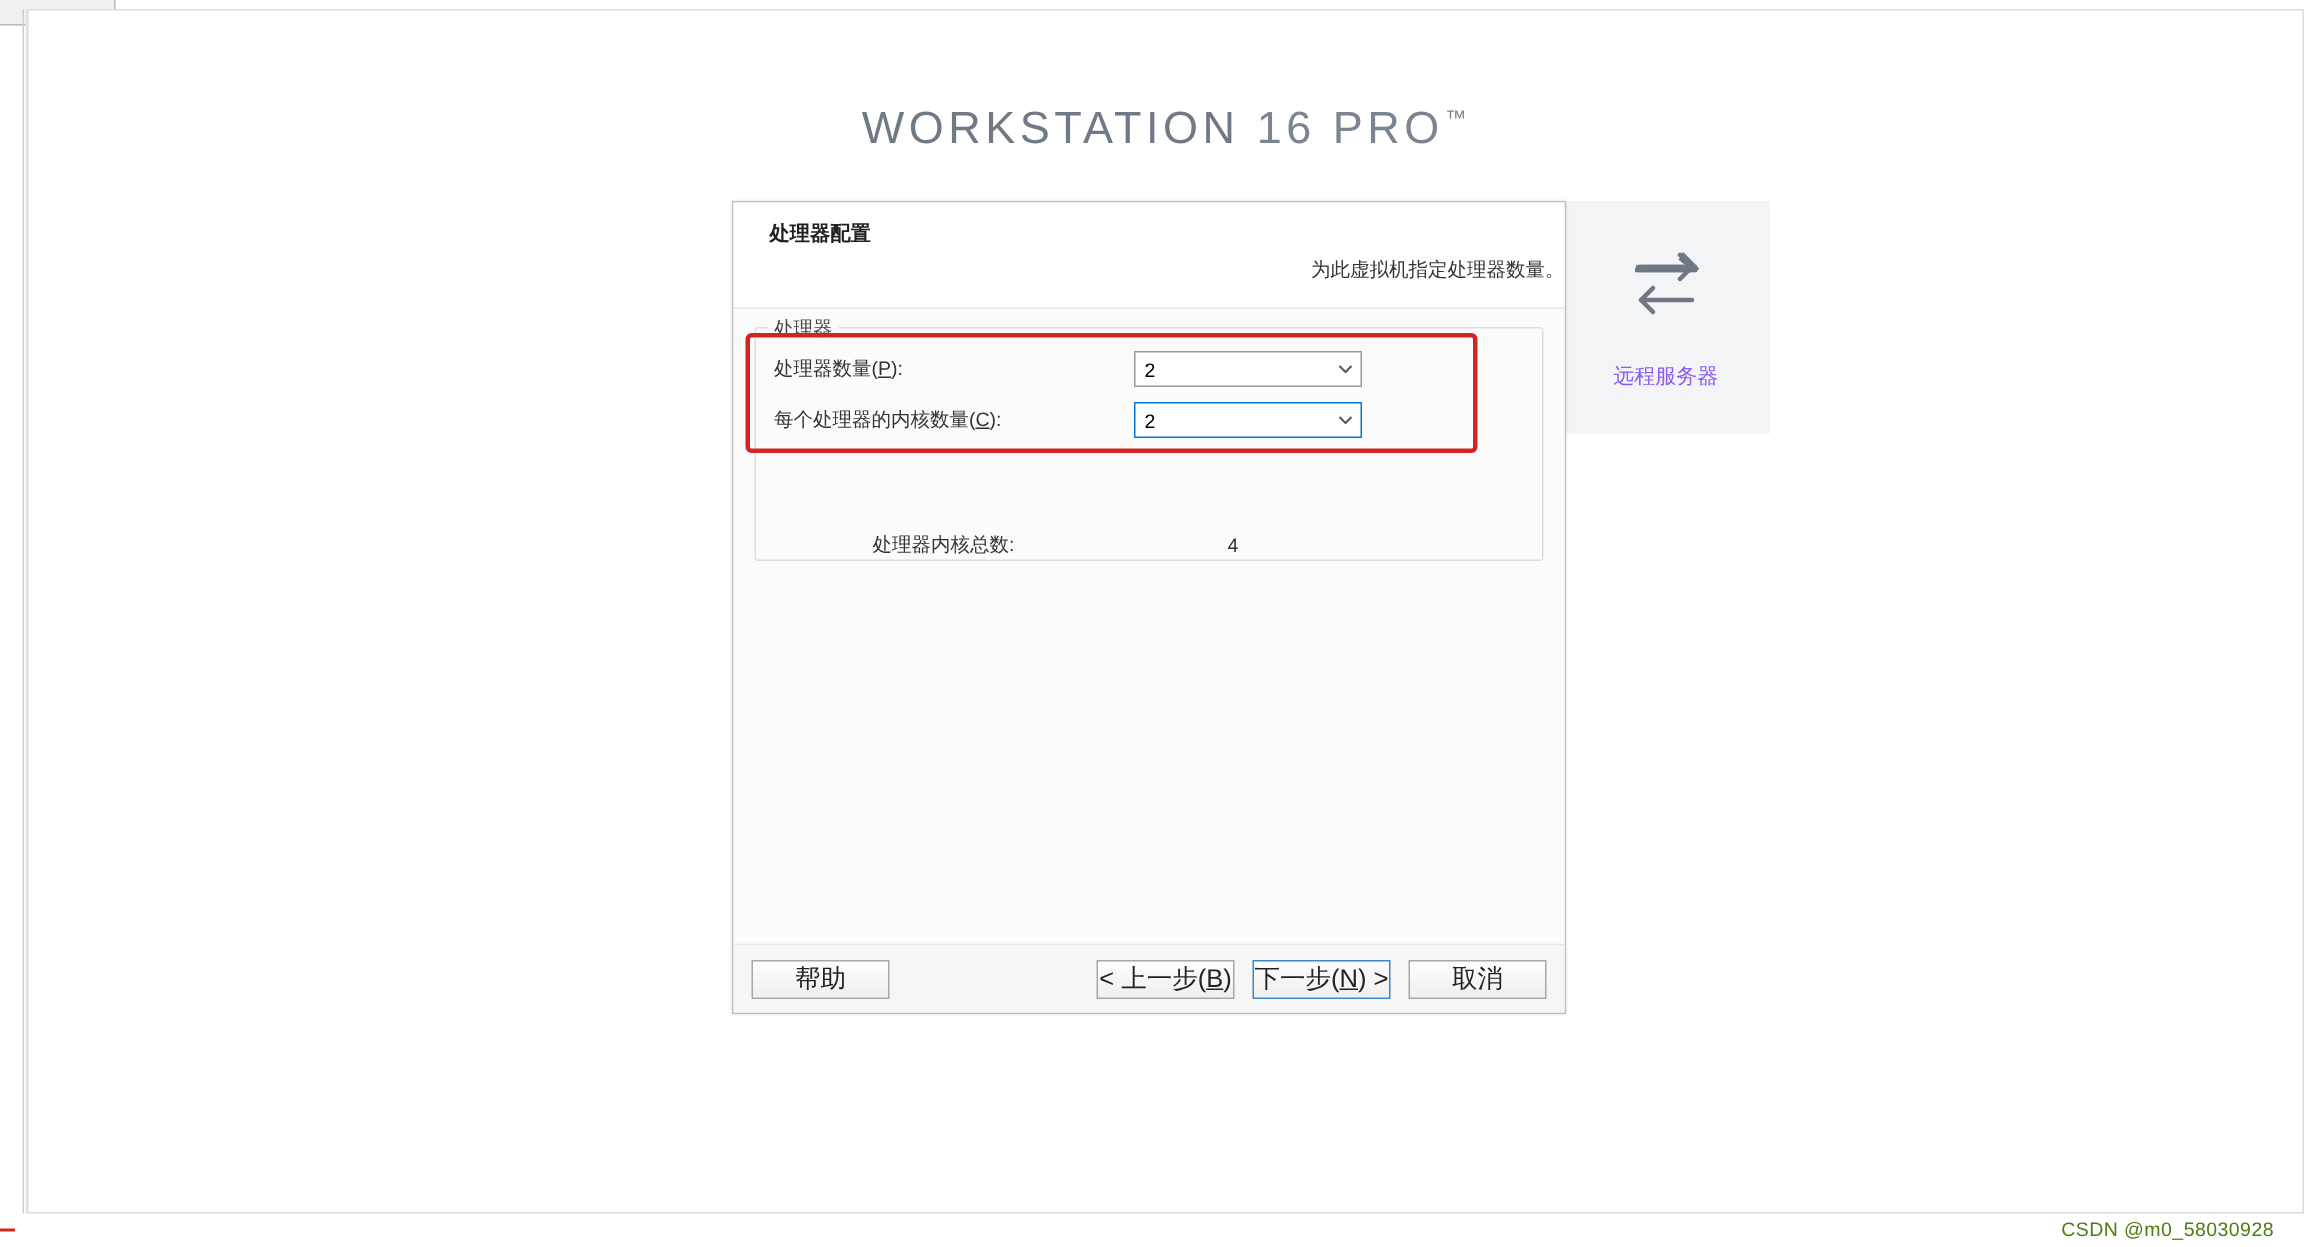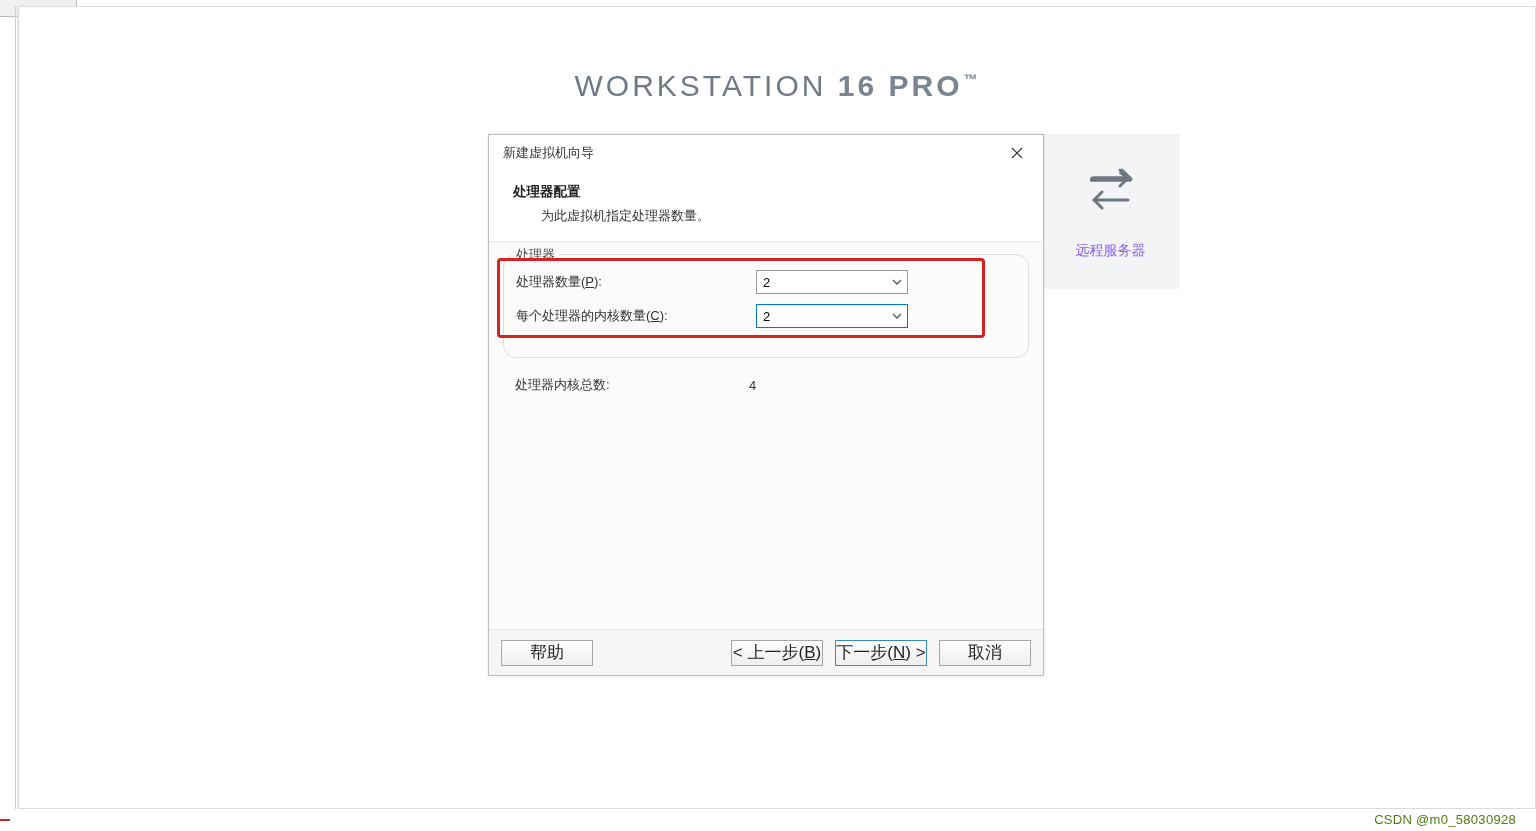--- a/index.html
+++ b/index.html
@@ -45,21 +45,21 @@
       text-align: center;
       margin-top: 62px;
     }
     .page-title {
       font-size: 30px;
       font-weight: 300;
       letter-spacing: 3px;
       color: #707986;
       font-family: "Segoe UI Light","Segoe UI",sans-serif;
     }
-    .page-title .thin { font-weight: 700; color:#7b8491;}
+    .page-title .thin { font-weight: 400; color:#7b8491;}
     .page-title .tm { font-size: 14px; position: relative; top:-12px; left:1px;}
     
     .tile {
       position: absolute;
       top: 127px;
       left: 1022px;
       width: 139px;
       height: 155px;
       background: #f3f4f5;
       display: flex;
@@ -101,35 +101,35 @@
     .dlg-close {
       width: 44px; height: 30px;
       display:flex;align-items:center;justify-content:center;
       color:#333;
     }
     .dlg-header {
       padding: 12px 0 16px 24px;
       background: #fff;
     }
     .dlg-header .h1 { font-weight: bold; font-size: 13.5px; color:#222;}
-    .dlg-header .h2 { padding: 6px 0 0 28px; font-size: 13px; color:#333;}
+    .dlg-header .h2 { padding: 6px 0 0 28px; font-size: 13px; color:#333;text-align:right;}
     .dlg-body {
       flex: 1;
       position: relative;
       padding: 12px 14px 0 14px;
       background: #fbfbfb;
       border-top: 1px solid #e6e6e6;
     }
     
     .groupbox {
       position: absolute;
       top: 12px; left: 14px; right: 14px;
       border: 1px solid #ddd;
-      border-radius: 13px;
-      height: 104px;
+      border-radius: 2px;
+      height: 156px;
       padding: 10px 12px 0 12px;
     }
     .group-caption {
       position: absolute;
       top: -9px; left: 8px;
       background: #fbfbfb;
       padding: 0 4px;
       font-size: 13px;
       color: #444;
     }
@@ -161,24 +161,25 @@
       position: absolute;
       right: 0; top: 0;
       width: 22px; height: 100%;
       display:flex;align-items:center;justify-content:center;
       pointer-events:none;
       color:#555;
     }
     .combo.focused .combo-input { border-color:#0078d7; }
     .total-row {
       position: absolute;
-      top: 134px; left: 26px;
-      display: flex;
-      align-items: center;
-      font-size: 13px;
+      top: 148px; left: 26px;
+      display: flex;
+      align-items: center;
+      font-size: 13px;
+      text-align: center;
     }
     .total-label { width: 228px; }
     .total-value { width: 152px; padding-left:6px; }
     
     .highlight-box {
       position: absolute;
       top: 16px; left: 8px;
       width: 488px; height: 80px;
       border: 3px solid #d32323;
       border-radius: 4px;
@@ -263,29 +264,20 @@
           <polyline points="36,8 44,16 36,24"></polyline>
           <line x1="44" y1="38" x2="10" y2="38"></line>
           <polyline points="18,30 10,38 18,46"></polyline>
         </g>
       </svg>
     </div>
     <div class="tile-label">远程服务器</div>
   </div>
 
   <div class="dialog">
-    <div class="dlg-titlebar">
-      <span class="dlg-title">新建虚拟机向导</span>
-      <div class="dlg-close">
-        <svg width="12" height="12" viewBox="0 0 12 12">
-          <line x1="1" y1="1" x2="11" y2="11" stroke="currentColor" stroke-width="1.2"></line>
-          <line x1="11" y1="1" x2="1" y2="11" stroke="currentColor" stroke-width="1.2"></line>
-        </svg>
-      </div>
-    </div>
     <div class="dlg-header">
       <div class="h1">处理器配置</div>
       <div class="h2">为此虚拟机指定处理器数量。</div>
     </div>
     <div class="dlg-body">
       <div class="groupbox">
         <div class="group-caption">处理器</div>
 
         <div class="form-row">
           <div class="form-label">

